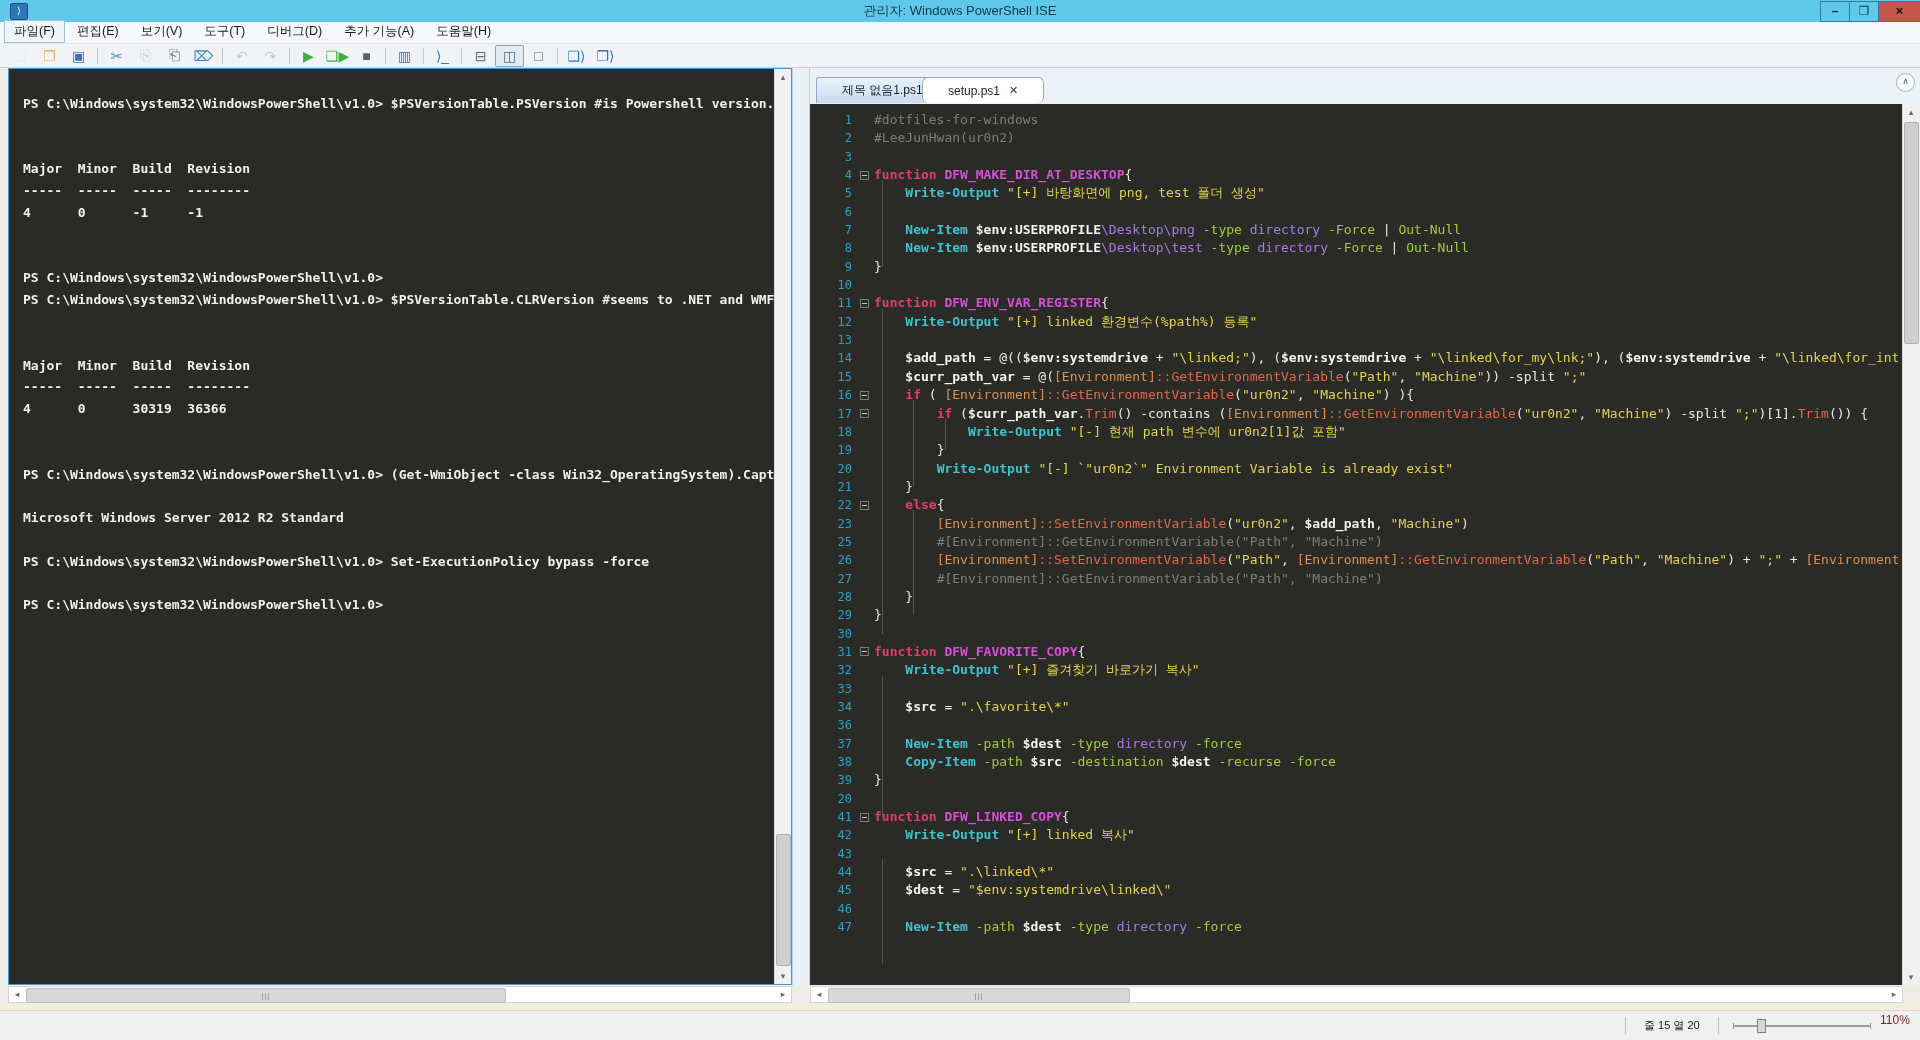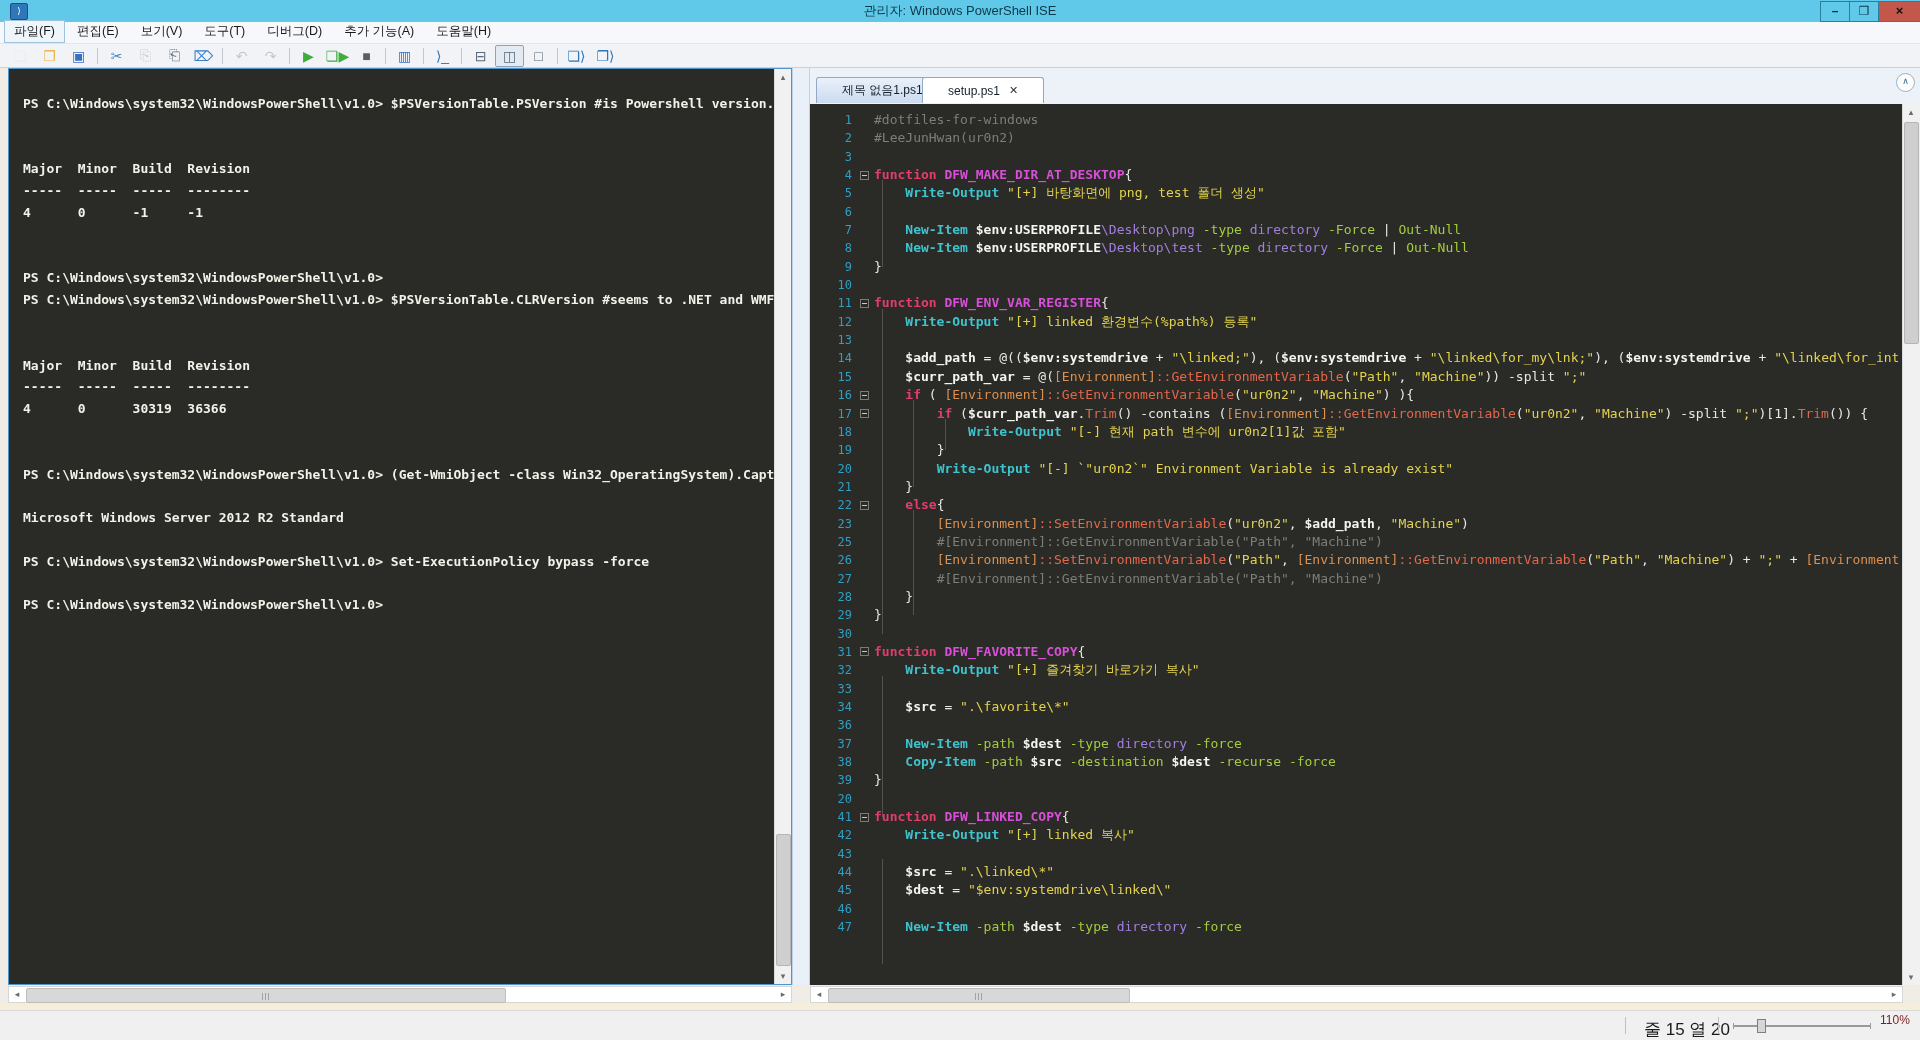--- a/index.html
+++ b/index.html
@@ -52,21 +52,21 @@
   .grip{position:absolute;top:1px;left:50%;transform:translateX(-50%);font-size:7px;line-height:11px;color:#7a7a7a;letter-spacing:1px;}
   
   .splitter{position:absolute;left:792px;top:68px;width:18px;height:917px;background:#e9f0f8;
     border-left:1px solid #bcd2e8;border-right:1px solid #bcd2e8;box-sizing:border-box;}
   
   .script-pane{position:absolute;left:810px;top:68px;width:1110px;height:917px;}
   .tabbar{position:absolute;left:0;top:0;right:0;height:36px;background:#edf2f9;}
   .tab{position:absolute;top:9px;height:26px;display:flex;align-items:center;padding:0 25px;
     font-size:12px;color:#15202b;border:1px solid #93a8c4;border-bottom:none;border-radius:3px 3px 0 0;box-sizing:border-box;}
   .tab.inactive{left:6px;background:linear-gradient(#eaf1fa,#cbdbf0);}
-  .tab.active{left:112px;background:#ffffff;}
+  .tab.active{left:112px;background:#ffffff;border-radius:6px;}
   .tab-close{margin-left:9px;font-size:11px;color:#333;line-height:11px;}
   .collapse-btn{position:absolute;right:5px;top:5px;width:17px;height:17px;border-radius:50%;
     border:1px solid #9ab4c8;background:#fdfdfd;color:#3d6e8e;font-size:9px;text-align:center;line-height:15px;}
   .editor{position:absolute;left:0;top:36px;right:17px;bottom:0;background:#2a2a26;overflow:hidden;}
   .editor-inner{position:absolute;left:0;top:0;right:0;bottom:0;padding-top:7px;}
   .code-row{display:flex;height:18.35px;line-height:18.35px;font-family:"DejaVu Sans Mono",monospace;
     font-size:13px;white-space:pre;position:relative;z-index:2;}
   .ln{width:46px;text-align:right;color:#2f9fc4;flex:0 0 auto;font-size:12px;padding-right:4px;box-sizing:border-box;}
   .fold-col{width:18px;flex:0 0 auto;position:relative;}
   .fold-box{position:absolute;left:4px;top:4.5px;width:9px;height:9px;border:1px solid #7c7c74;box-sizing:border-box;}
@@ -84,21 +84,21 @@
   .tk-arg{color:#a27fe0;text-align:center;}
   .tk-typ{color:#dc9050;}
   .tk-mem{color:#e2684c;}
   .tk-op{color:#e8e8e4;}
   .editor-vscroll{position:absolute;right:0;top:36px;width:17px;bottom:0;background:#f1f1f1;border-left:1px solid #dcdcdc;}
   
   .bottom-strip{position:absolute;left:0;top:1004px;width:1920px;height:6px;background:#f5eedb;}
   .statusbar{position:absolute;left:0;top:1010px;width:1920px;height:30px;background:#f0f0f0;
     border-top:1px solid #d8d8d8;box-sizing:border-box;}
   .status-sep{position:absolute;top:6px;width:1px;height:17px;background:#bfbfbf;}
-  .status-linecol{position:absolute;left:1644px;top:7px;font-size:17px;color:#1a1a1a;text-align:center;}
+  .status-linecol{position:absolute;left:1644px;top:7px;font-size:11px;color:#1a1a1a;text-align:center;}
   .zoom-slider{position:absolute;left:1733px;top:14px;width:138px;height:2px;background:#9a9a9a;}
   .zoom-slider:before{content:"";position:absolute;left:0;top:-2px;width:1px;height:6px;background:#9a9a9a;}
   .zoom-slider:after{content:"";position:absolute;right:0;top:-2px;width:1px;height:6px;background:#9a9a9a;}
   .zoom-thumb{position:absolute;left:24px;top:-6px;width:9px;height:14px;background:#d6d6d6;border:1px solid #7f7f7f;box-sizing:border-box;}
   .status-zoom{position:absolute;left:1880px;top:2px;font-size:12px;color:#7f1d1d;}
 </style>
 </head>
 <body>
 
 <div class="titlebar">

